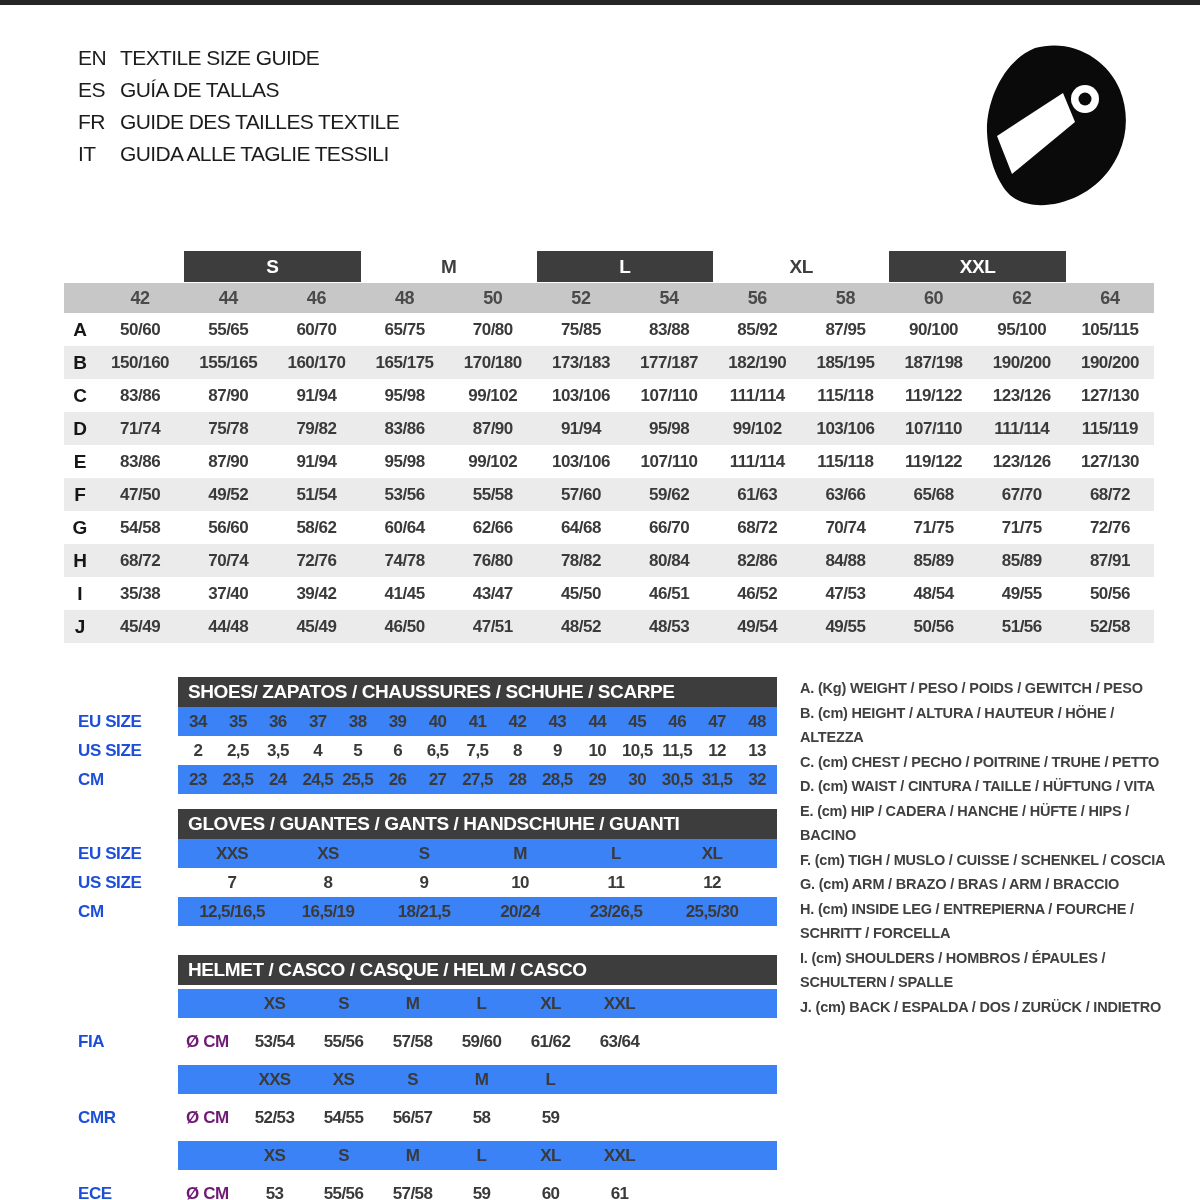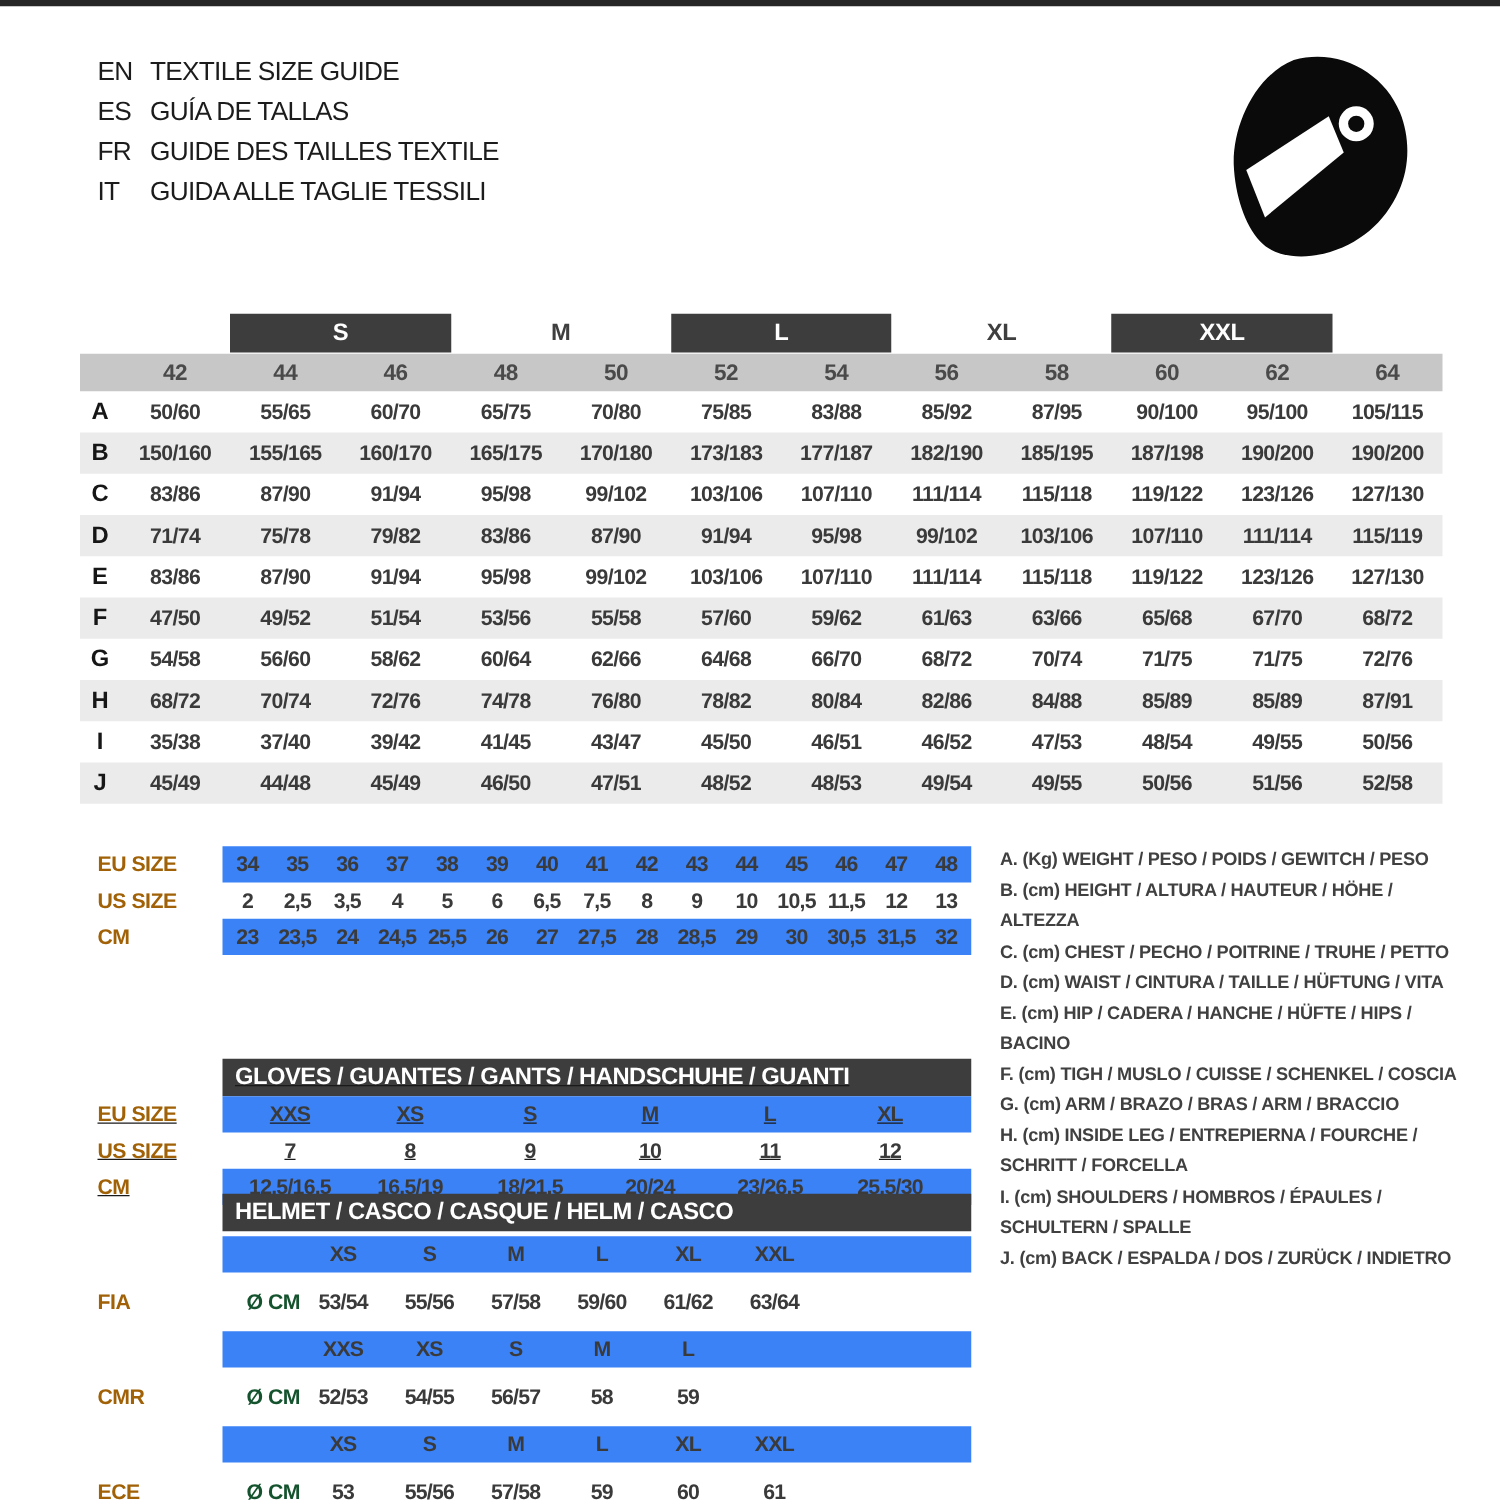--- a/index.html
+++ b/index.html
@@ -26,34 +26,34 @@
   .mt-sizes{height:30px;background:#c7c7c7;align-items:center;}
   .size-num{text-align:center;font-weight:bold;font-size:18px;color:#4a4a4a;letter-spacing:-0.4px;}
   .mt-row{height:33px;align-items:center;}
   .mt-row.alt{background:#ebebeb;}
   .row-letter{text-align:center;font-weight:bold;font-size:19px;color:#161616;}
   .mval{text-align:center;font-weight:bold;font-size:17px;color:#3a3a3a;letter-spacing:-0.5px;white-space:nowrap;}
 
   
   .sub{position:absolute;left:78px;width:699px;}
   .sub.shoes{top:677px;}
-  .sub.gloves{top:847px;text-decoration:underline;}
+  .sub.gloves{top:809px;}
   .sub.helmet{top:955px;}
   .sub-bar{margin-left:100px;height:30px;background:#3d3d3d;color:#fff;display:flex;align-items:center;padding-left:10px;font-weight:bold;font-size:19px;letter-spacing:-0.4px;white-space:nowrap;}
   .sub-gap{height:4px;}
   .sub-row{display:flex;height:29px;align-items:stretch;}
   .sub-row.tall{height:47px;}
-  .sub-label{width:100px;display:flex;align-items:center;font-weight:bold;font-size:17px;color:#a16207;letter-spacing:-0.4px;}
+  .sub-label{width:100px;display:flex;align-items:center;font-weight:bold;font-size:17px;color:#1d4ed8;letter-spacing:-0.4px;}
   .sub-body{flex:1;display:grid;align-items:center;}
   .sub-body.gray{background:#3b82f6;}
   .shoes .sub-body{grid-template-columns:repeat(15,1fr);}
   .gloves .sub-body{grid-template-columns:6px repeat(6,96px) 1fr;}
   .helmet .sub-body{grid-template-columns:62px repeat(6,69px) 1fr;}
   .scell{text-align:center;font-weight:bold;font-size:17px;color:#3a3a3a;letter-spacing:-0.6px;white-space:nowrap;}
-  .ucell{text-align:right;padding-left:8px;font-weight:bold;font-size:17px;color:#14532d;letter-spacing:-0.4px;white-space:nowrap;}
+  .ucell{text-align:left;padding-left:8px;font-weight:bold;font-size:17px;color:#701a75;letter-spacing:-0.4px;white-space:nowrap;}
 
   
   .legend{position:absolute;left:800px;top:676px;width:380px;}
   .legend-item{font-weight:bold;font-size:14.5px;line-height:24.5px;color:#404040;letter-spacing:-0.2px;}
 </style>
 </head>
 <body>
 
 <div class="canvas">
 
@@ -258,20 +258,23 @@
           <div class="mval">49/54</div>
           <div class="mval">49/55</div>
           <div class="mval">50/56</div>
           <div class="mval">51/56</div>
           <div class="mval">52/58</div>
         </div>
       </div>
   </div>
 
   <div class="sub shoes">
+    <div class="sub-bar">
+      <span>SHOES/ ZAPATOS / CHAUSSURES / SCHUHE / SCARPE</span>
+    </div>
     <div>
         <div class="sub-row">
           <div class="sub-label">EU SIZE</div>
           <div class="sub-body gray">
             <div class="scell">34</div>
             <div class="scell">35</div>
             <div class="scell">36</div>
             <div class="scell">37</div>
             <div class="scell">38</div>
             <div class="scell">39</div>

